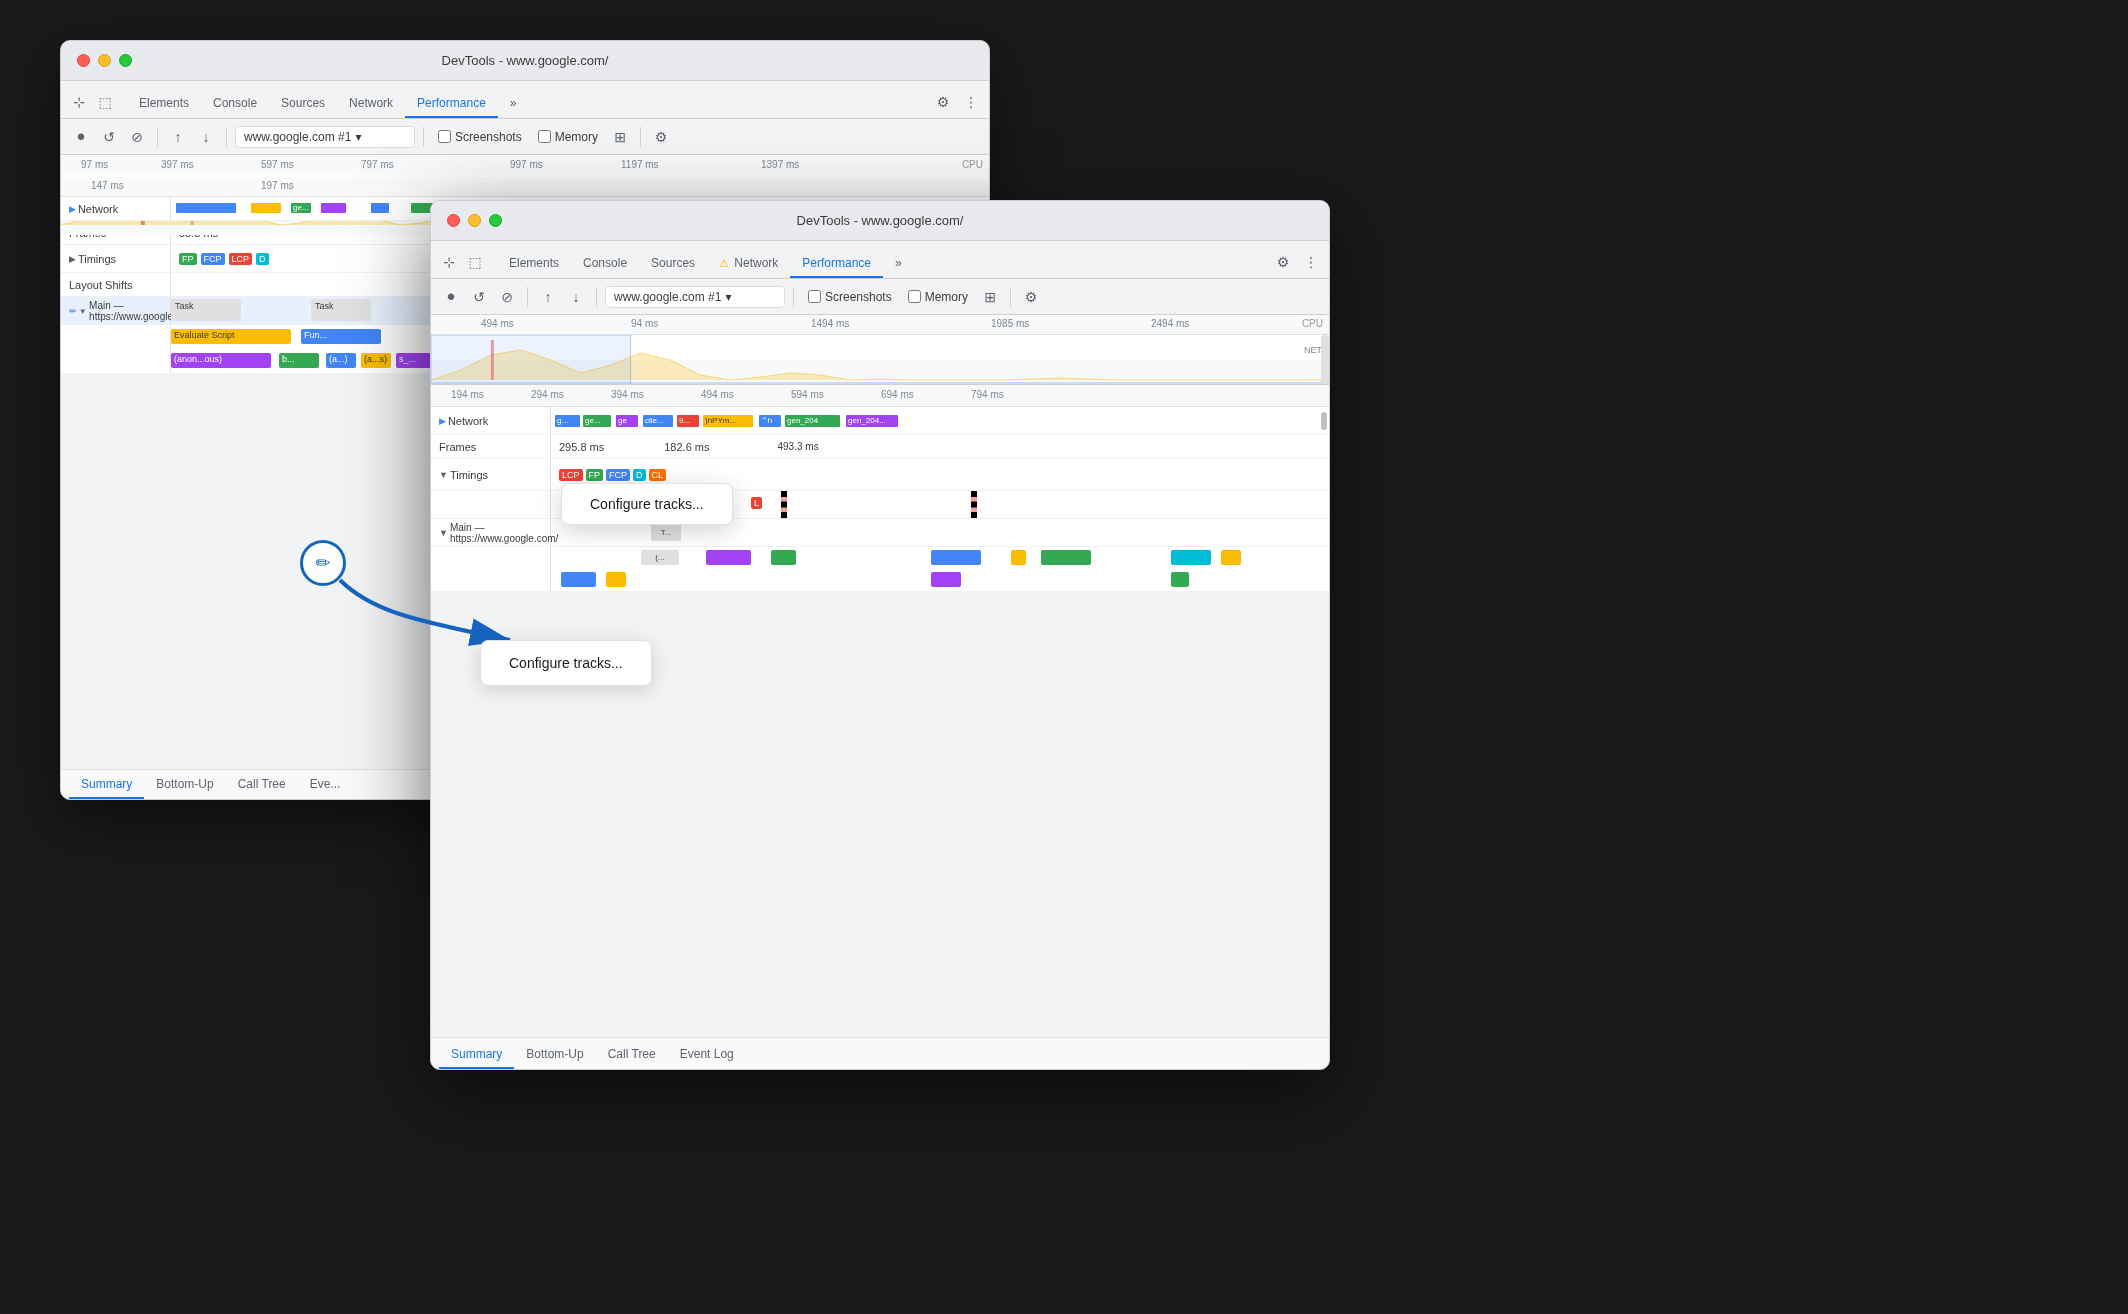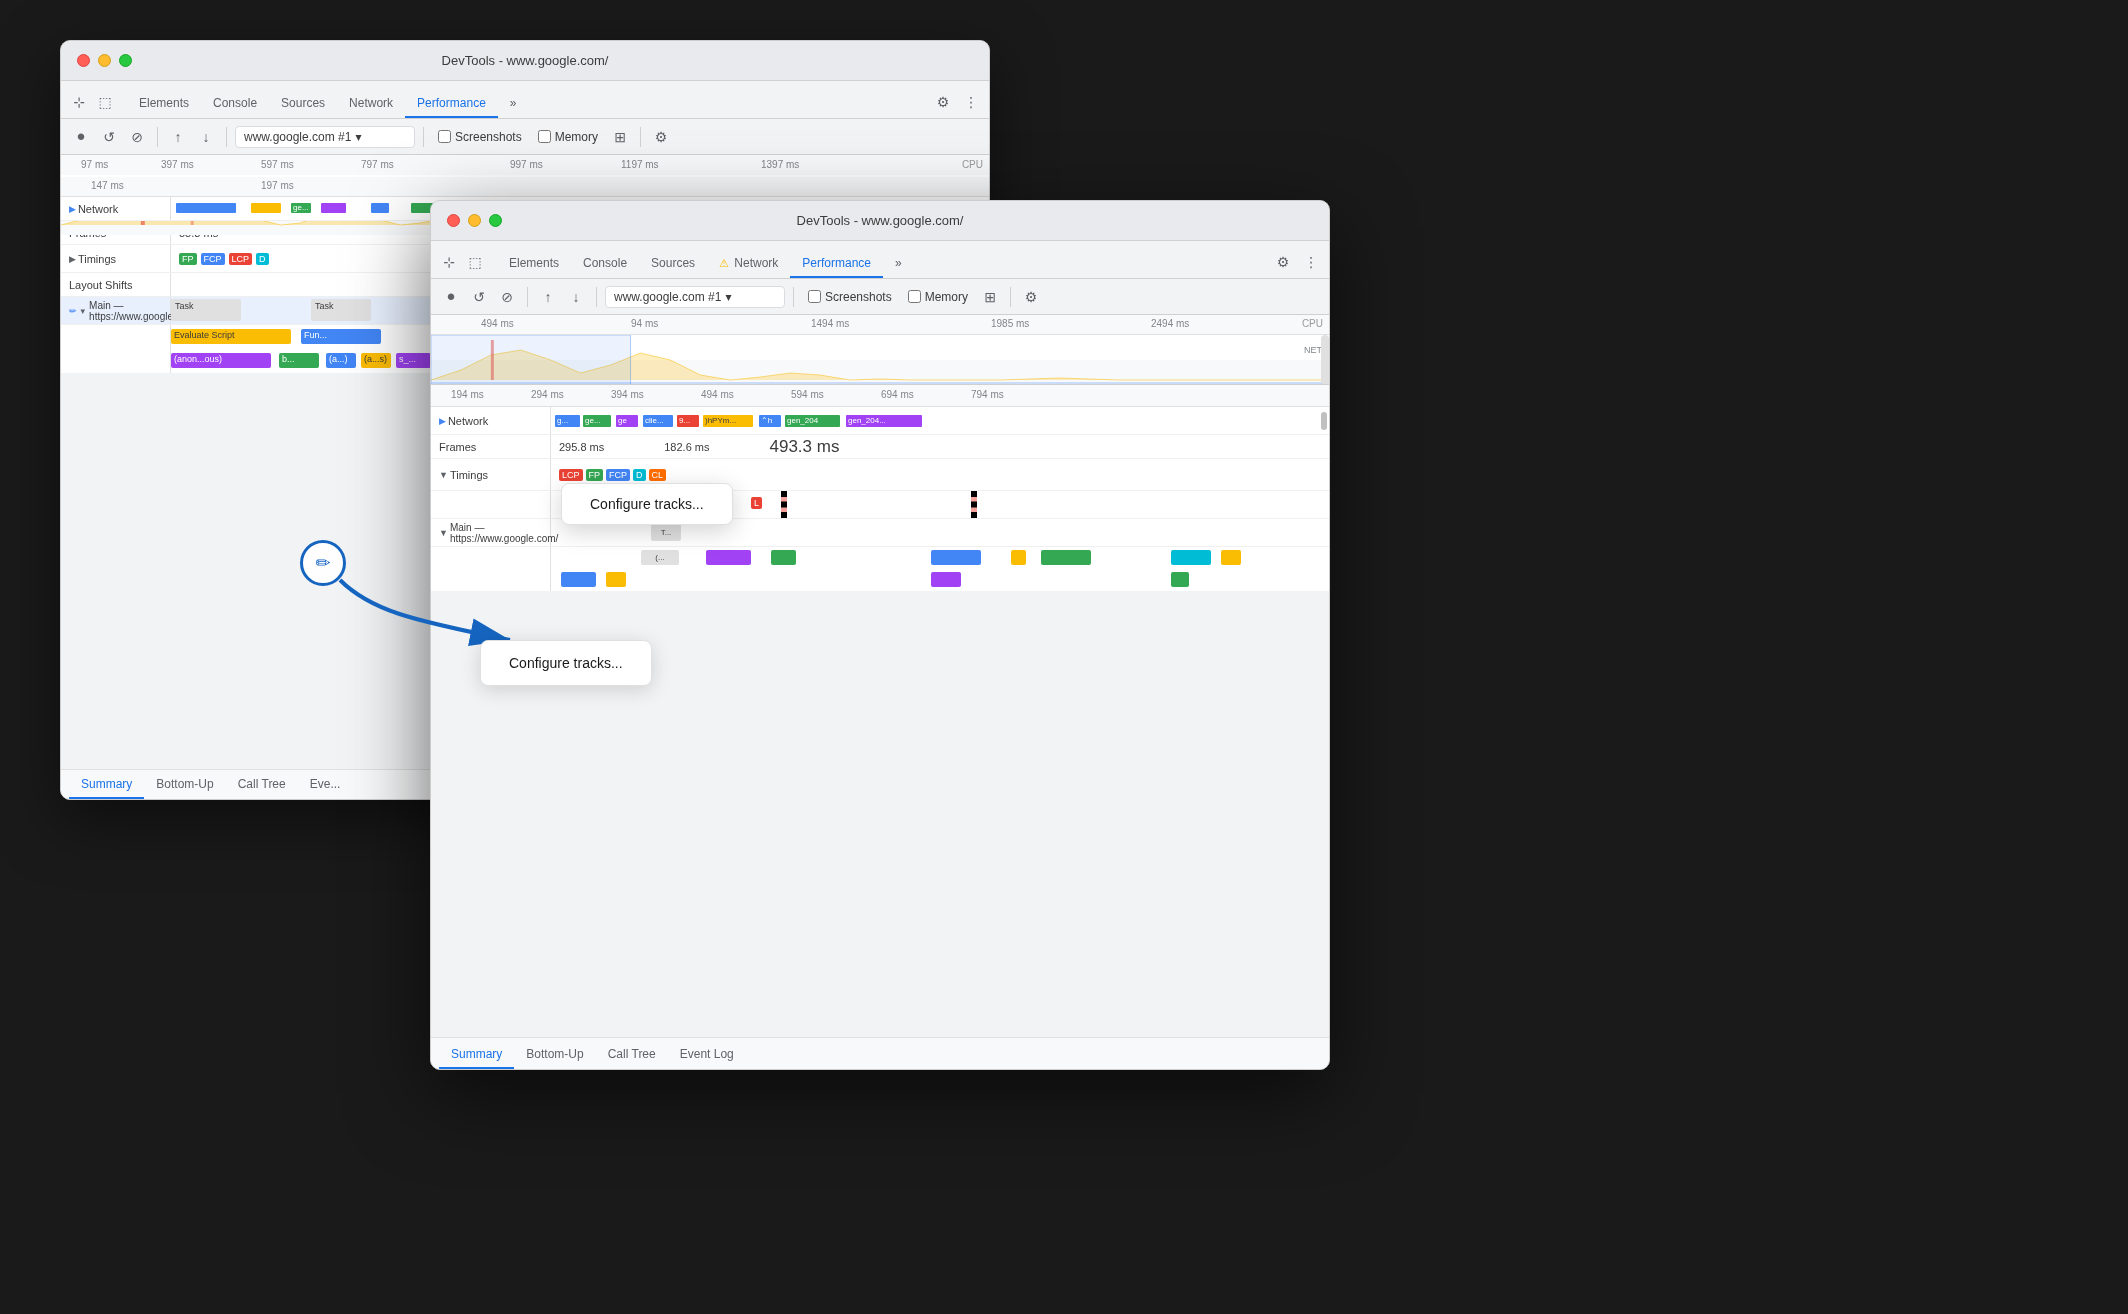--- a/index.html
+++ b/index.html
@@ -470,33 +470,33 @@
     </div>
     <div style="flex:1; height:100%; position:relative; overflow:hidden;">
       <div style="position:absolute; left:4px; top:8px; width:25px; height:12px; background:#4285f4; border-radius:1px; font-size:8px; color:white; padding:1px 2px; overflow:hidden;">g...</div>
       <div style="position:absolute; left:32px; top:8px; width:28px; height:12px; background:#34a853; border-radius:1px; font-size:8px; color:white; padding:1px 2px;">ge...</div>
       <div style="position:absolute; left:65px; top:8px; width:22px; height:12px; background:#a142f4; border-radius:1px; font-size:8px; color:white; padding:1px 2px;">ge</div>
       <div style="position:absolute; left:92px; top:8px; width:30px; height:12px; background:#4285f4; border-radius:1px; font-size:8px; color:white; padding:1px 2px;">clie...</div>
       <div style="position:absolute; left:126px; top:8px; width:22px; height:12px; background:#ea4335; border-radius:1px; font-size:8px; color:white; padding:1px 2px;">9...</div>
       <div style="position:absolute; left:152px; top:8px; width:50px; height:12px; background:#fbbc04; border-radius:1px; font-size:8px; color:#3c3c3c; padding:1px 2px;">)hPYm...</div>
       <div style="position:absolute; left:208px; top:8px; width:22px; height:12px; background:#4285f4; border-radius:1px; font-size:8px; color:white; padding:1px 2px;">⌃h</div>
       <div style="position:absolute; left:234px; top:8px; width:55px; height:12px; background:#34a853; border-radius:1px; font-size:8px; color:white; padding:1px 2px; overflow:hidden;">gen_204 (ww...</div>
-      <div style="position:absolute; left:295px; top:8px; width:76px; height:12px; background:#a142f4; border-radius:1px; font-size:8px; color:white; padding:1px 2px; overflow:hidden;">gen_204...</div>
+      <div style="position:absolute; left:295px; top:8px; width:52px; height:12px; background:#a142f4; border-radius:1px; font-size:8px; color:white; padding:1px 2px; overflow:hidden;">gen_204...</div>
     </div>
     <div style="position:absolute; right:2px; top:5px; width:6px; height:18px; background:#c0c0c0; border-radius:3px;"></div>
   </div>
 
   <div style="height:24px; border-bottom:1px solid #f0f0f0; display:flex; align-items:center; background:#fff;">
     <div style="width:120px; font-size:11px; color:#3c3c3c; padding:0 8px; border-right:1px solid #e0e0e0; height:100%; display:flex; align-items:center;">
       <span>Frames</span>
     </div>
     <div style="flex:1; display:flex; align-items:center; padding-left:8px; gap:60px;">
       <span style="font-size:11px; color:#3c3c3c;">295.8 ms</span>
       <span style="font-size:11px; color:#3c3c3c;">182.6 ms</span>
-      <span style="font-size:17px; color:#3c3c3c;">493.3 ms</span>
+      <span style="font-size:10px; color:#3c3c3c;margin-left:8px;">493.3 ms</span>
     </div>
   </div>
 
   <div style="height:32px; border-bottom:1px solid #f0f0f0; display:flex; align-items:center; background:#fff; position:relative;">
     <div style="width:120px; font-size:11px; color:#3c3c3c; padding:0 8px; border-right:1px solid #e0e0e0; height:100%; display:flex; align-items:center;">
       <span style="color:#5f6368; font-size:9px; margin-right:2px;">▼</span>
       <span>Timings</span>
     </div>
     <div style="flex:1; height:100%; position:relative; display:flex; align-items:center; gap:3px; padding-left:8px;">
       <span class="badge-lcp">LCP</span>

